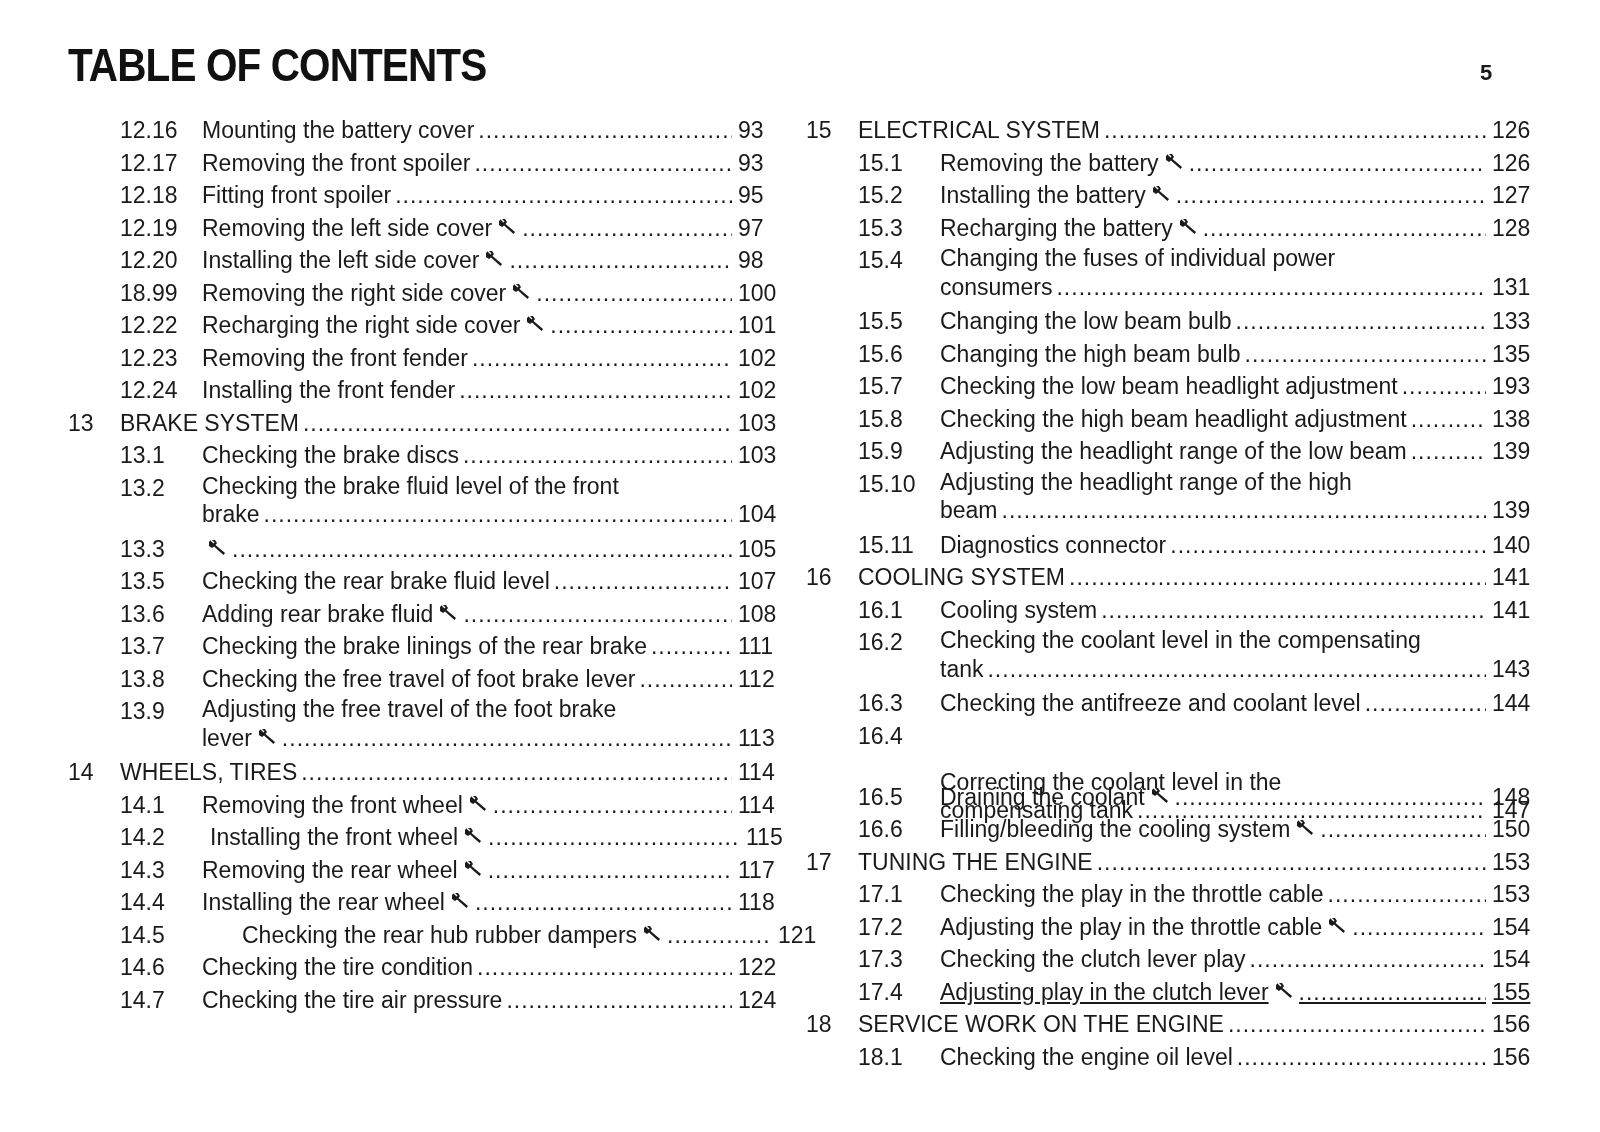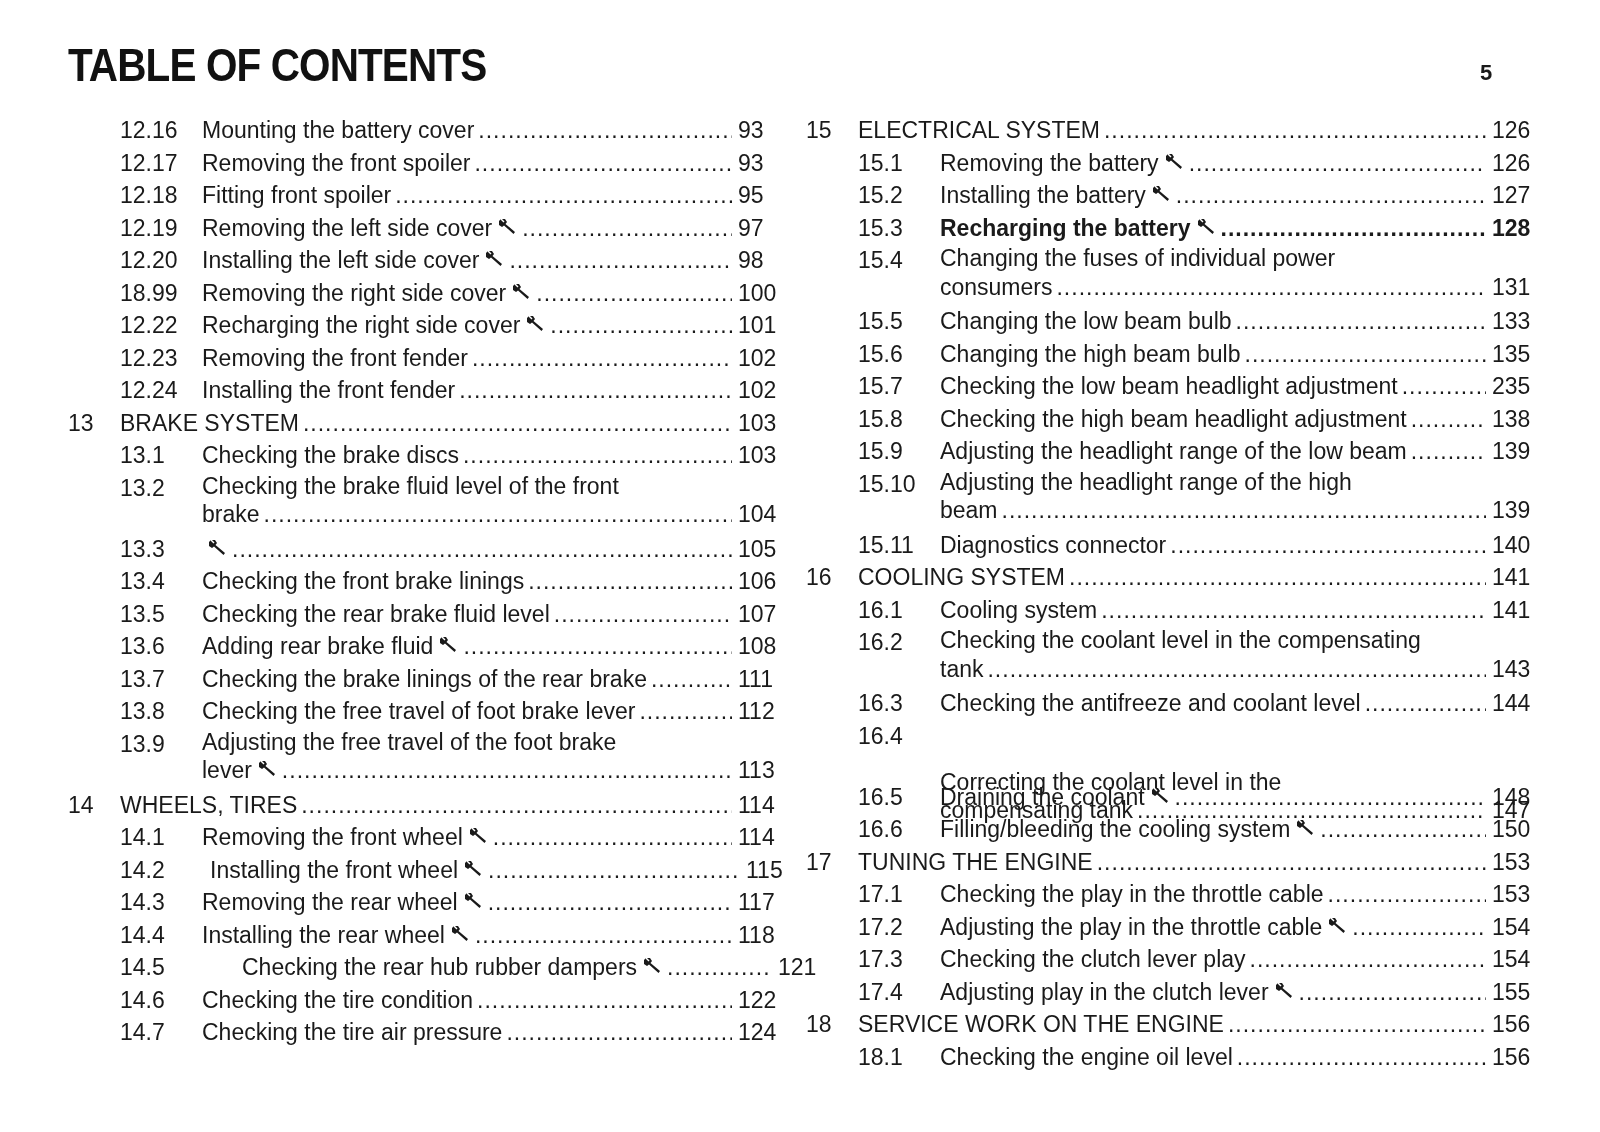--- a/index.html
+++ b/index.html
@@ -180,30 +180,20 @@
           <svg class="wrench" viewBox="0 0 20 20">
             <path d="M3 3 L7 3 L9 6 L7.5 8 L17 16 L15.5 18 L6 9.5 L4 11 L1 9 L1 5 Z" fill="#1a1a1a"></path>
             <path d="M3 3 L6 6" stroke="#fff" stroke-width="1.4"></path>
           </svg>
           <span class="dots"></span>
           <span class="page">105</span>
         </div>
     </div>
   </div>
     <div class="row sub">
-    <span class="num">13.4</span>
-    <div class="text" style="width: 582px;">
-      <div class="line first">
-          <span class="label">Checking the front brake linings</span>
-          <span class="dots"></span>
-          <span class="page">106</span>
-        </div>
-    </div>
-  </div>
-    <div class="row sub">
     <span class="num">13.5</span>
     <div class="text" style="width: 582px;">
       <div class="line first">
           <span class="label">Checking the rear brake fluid level</span>
           <span class="dots"></span>
           <span class="page">107</span>
         </div>
     </div>
   </div>
     <div class="row sub">
@@ -392,21 +382,21 @@
             <path d="M3 3 L7 3 L9 6 L7.5 8 L17 16 L15.5 18 L6 9.5 L4 11 L1 9 L1 5 Z" fill="#1a1a1a"></path>
             <path d="M3 3 L6 6" stroke="#fff" stroke-width="1.4"></path>
           </svg>
           <span class="dots"></span>
           <span class="page">127</span>
         </div>
     </div>
   </div>
     <div class="row sub">
     <span class="num">15.3</span>
-    <div class="text" style="width: 598px; font-weight: bold;">
+    <div class="text" style="width: 598px;">
       <div class="line first">
           <span class="label">Recharging the battery</span>
           <svg class="wrench" viewBox="0 0 20 20">
             <path d="M3 3 L7 3 L9 6 L7.5 8 L17 16 L15.5 18 L6 9.5 L4 11 L1 9 L1 5 Z" fill="#1a1a1a"></path>
             <path d="M3 3 L6 6" stroke="#fff" stroke-width="1.4"></path>
           </svg>
           <span class="dots"></span>
           <span class="page">128</span>
         </div>
     </div>
@@ -443,21 +433,21 @@
           <span class="page">135</span>
         </div>
     </div>
   </div>
     <div class="row sub">
     <span class="num">15.7</span>
     <div class="text" style="width: 598px;">
       <div class="line first">
           <span class="label">Checking the low beam headlight adjustment</span>
           <span class="dots"></span>
-          <span class="page">235</span>
+          <span class="page">193</span>
         </div>
     </div>
   </div>
     <div class="row sub">
     <span class="num">15.8</span>
     <div class="text" style="width: 598px;">
       <div class="line first">
           <span class="label">Checking the high beam headlight adjustment</span>
           <span class="dots"></span>
           <span class="page">138</span>
@@ -620,21 +610,21 @@
     <div class="text" style="width: 598px;">
       <div class="line first">
           <span class="label">Checking the clutch lever play</span>
           <span class="dots"></span>
           <span class="page">154</span>
         </div>
     </div>
   </div>
     <div class="row sub">
     <span class="num">17.4</span>
-    <div class="text" style="width: 598px;">
+    <div class="text" style="width: 598px; text-decoration: underline;">
       <div class="line first">
           <span class="label">Adjusting play in the clutch lever</span>
           <svg class="wrench" viewBox="0 0 20 20">
             <path d="M3 3 L7 3 L9 6 L7.5 8 L17 16 L15.5 18 L6 9.5 L4 11 L1 9 L1 5 Z" fill="#1a1a1a"></path>
             <path d="M3 3 L6 6" stroke="#fff" stroke-width="1.4"></path>
           </svg>
           <span class="dots"></span>
           <span class="page">155</span>
         </div>
     </div>

